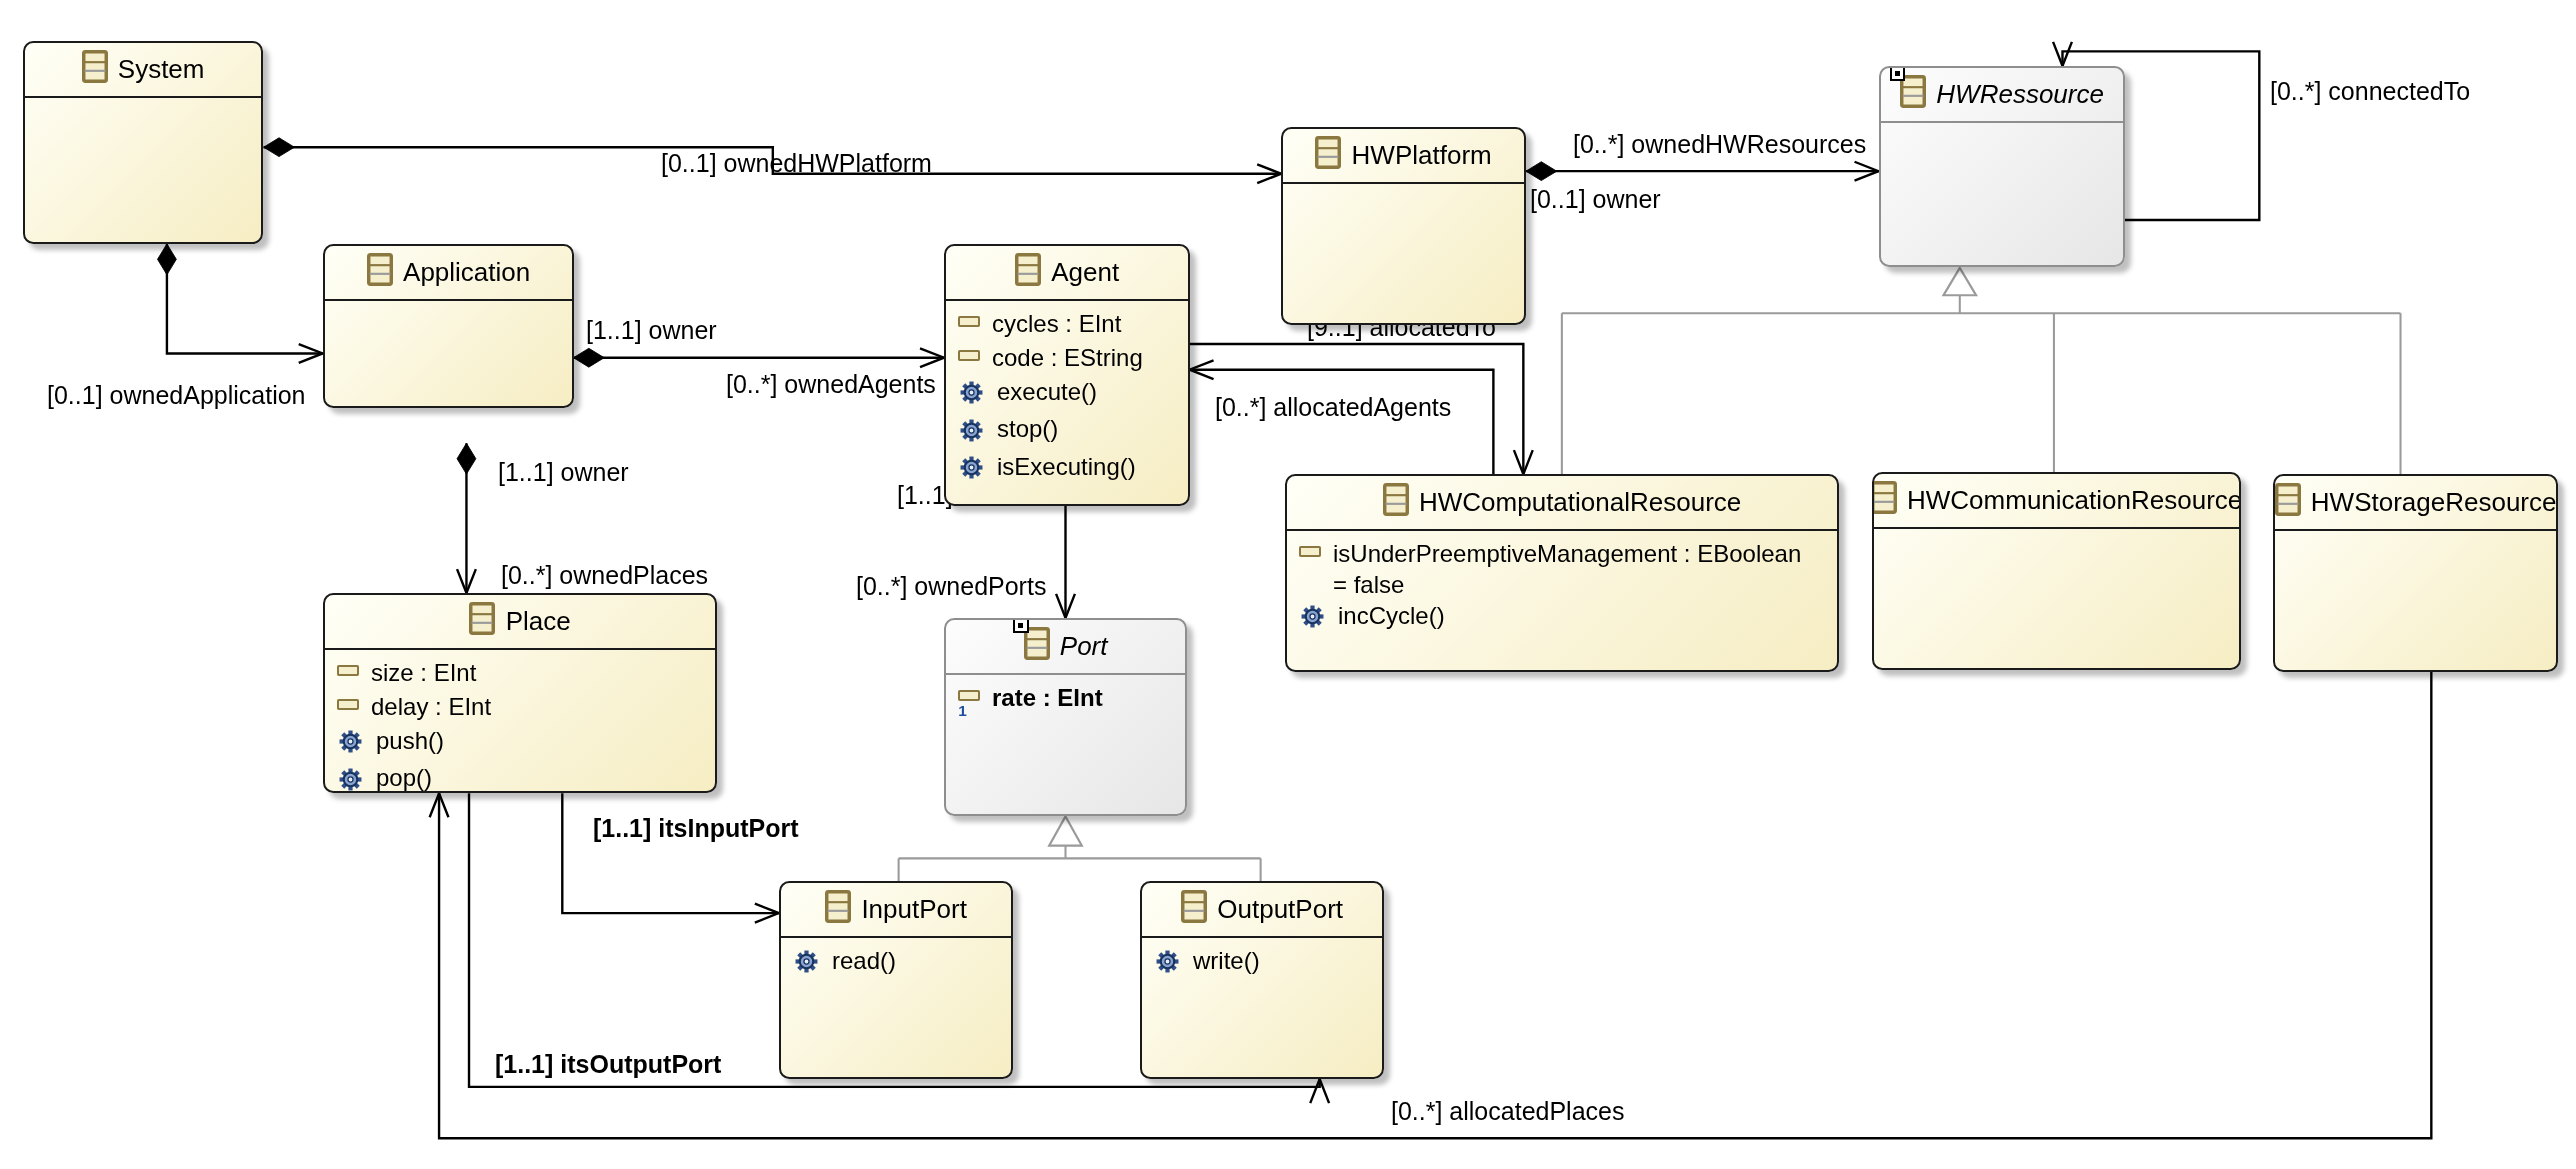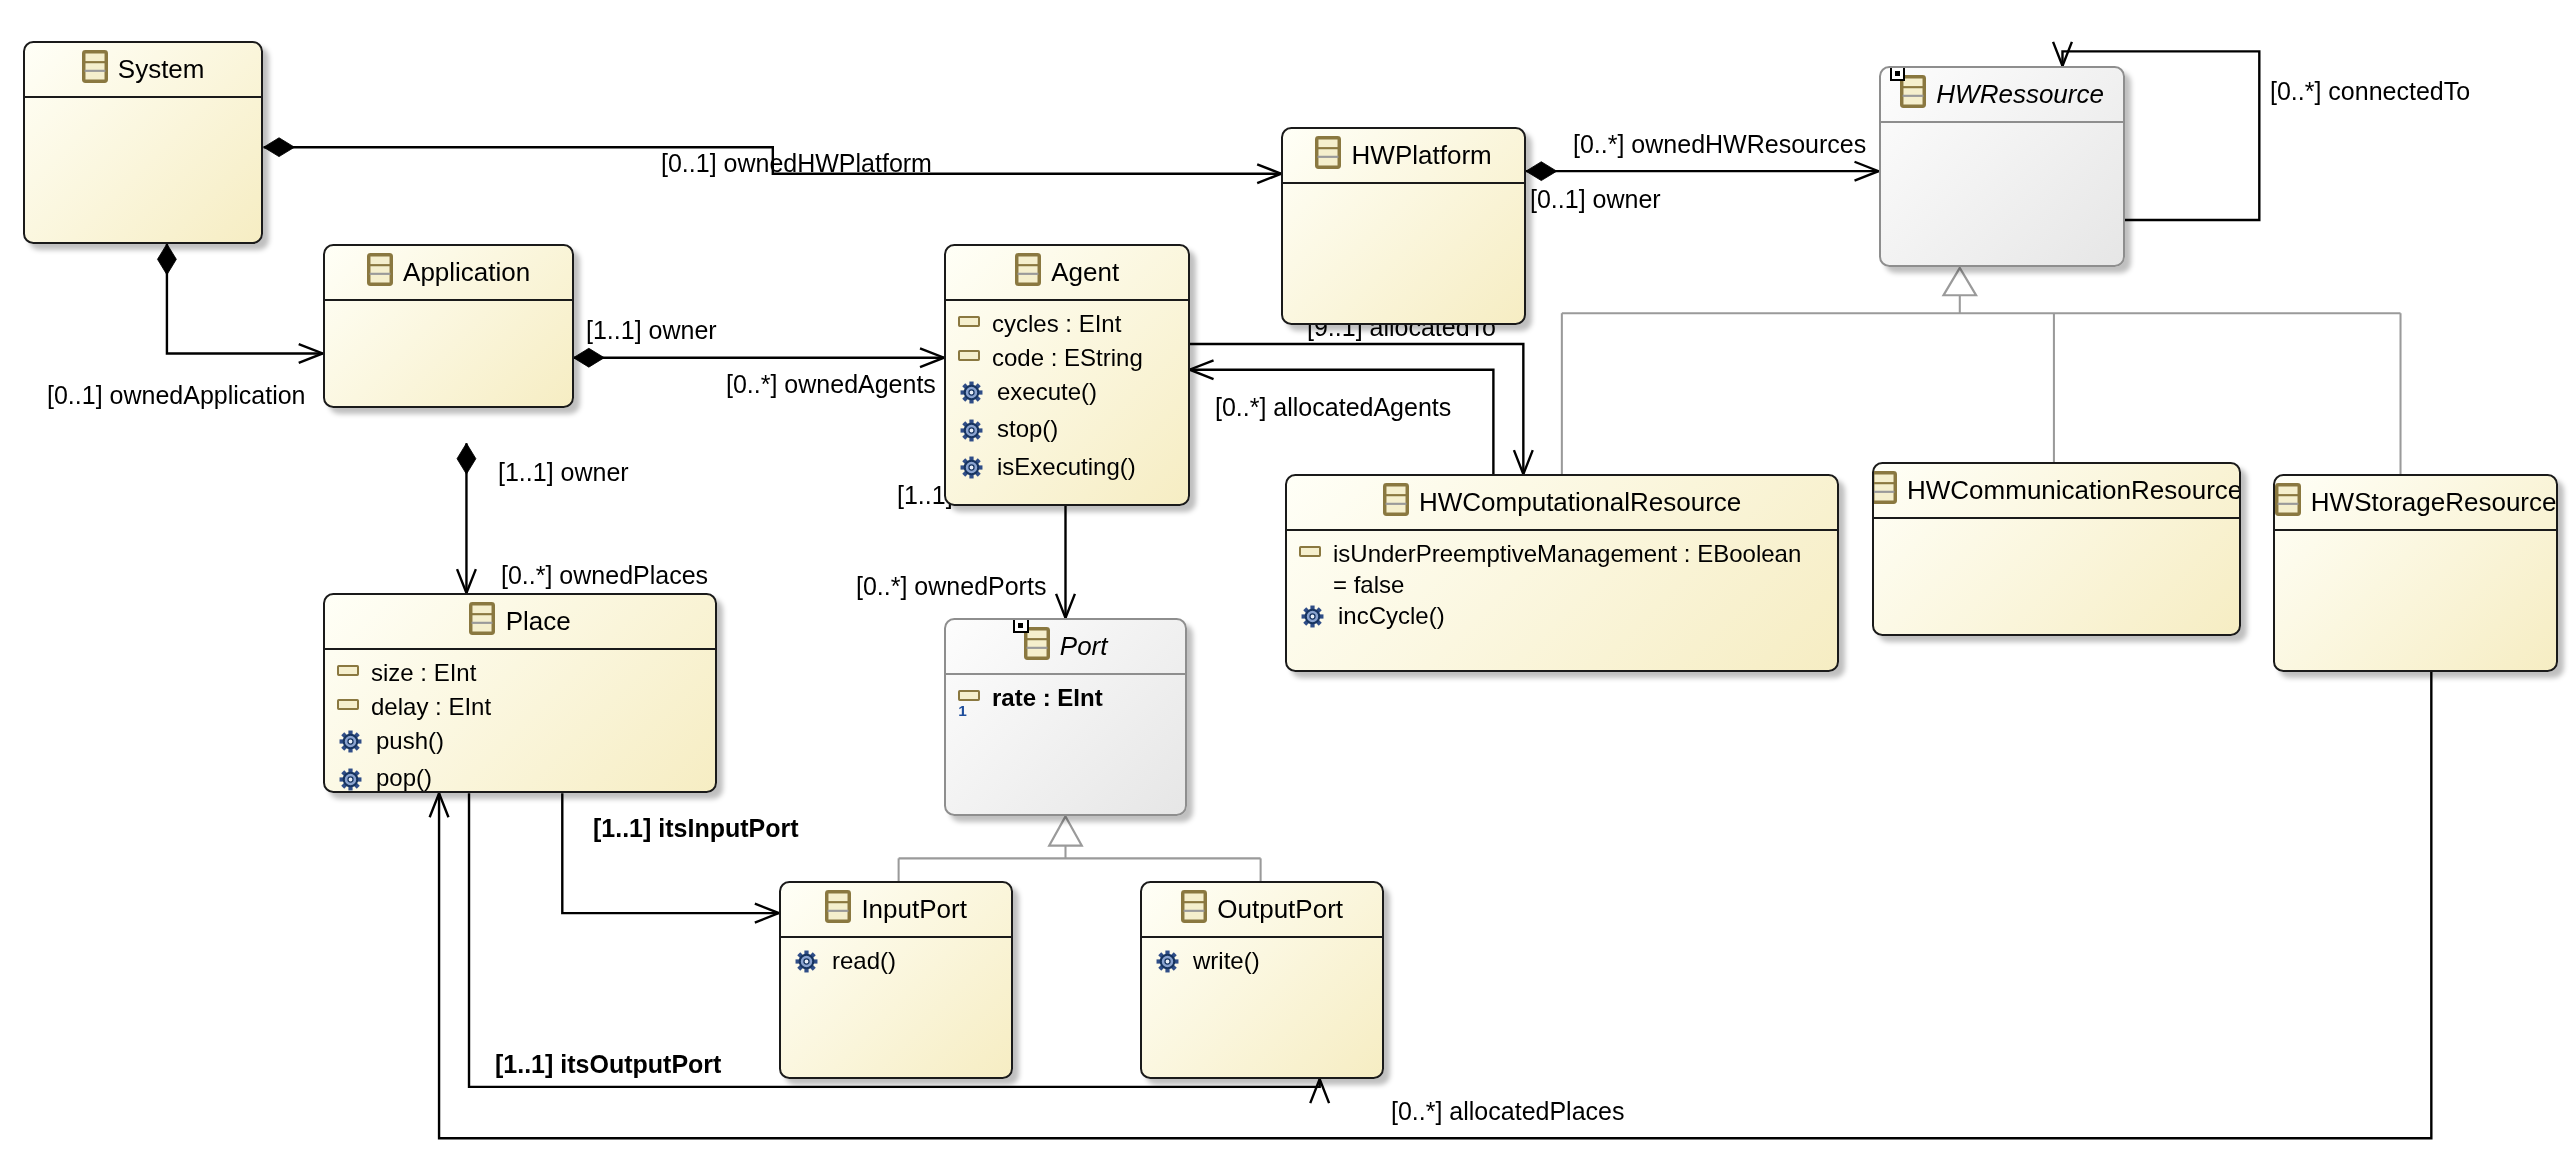--- a/index.html
+++ b/index.html
@@ -271,21 +271,21 @@
                 <line x1="15.999999999999998" y1="10" x2="15.999999999999998" y2="3"></line>
                 <line x1="20.242640687119284" y1="11.757359312880714" x2="25.192388155425114" y2="6.807611844574881"></line>
               </g>
               <circle cx="16" cy="16" r="8" fill="#8aa3cf" stroke="#16335f" stroke-width="2.5"></circle>
               <circle cx="16" cy="16" r="3" fill="#e8eef8" stroke="#16335f" stroke-width="1.5"></circle>
             </svg></span>
           <span class="member-text">incCycle()</span>
         </div>
       </div>
     </div>
-    <div class="uml-class" style="left: 1872px; top: 462px; width: 369px; height: 174px;">
+    <div class="uml-class" style="left: 1872px; top: 472px; width: 369px; height: 198px;">
       <div class="uml-title">
         <span class="class-icon"><svg width="26" height="33" viewBox="0 0 30 38">
             <rect x="2" y="2" width="26" height="34" rx="2" fill="#f5efcd" stroke="#8a7840" stroke-width="4"></rect>
             <line x1="3" y1="14" x2="27" y2="14" stroke="#8a7840" stroke-width="2.5"></line>
             <line x1="3" y1="24" x2="27" y2="24" stroke="#9a9a9a" stroke-width="2.5"></line>
           </svg></span>
         <span>HWCommunicationResource</span>
       </div>
       <div class="uml-body"></div>
     </div>

